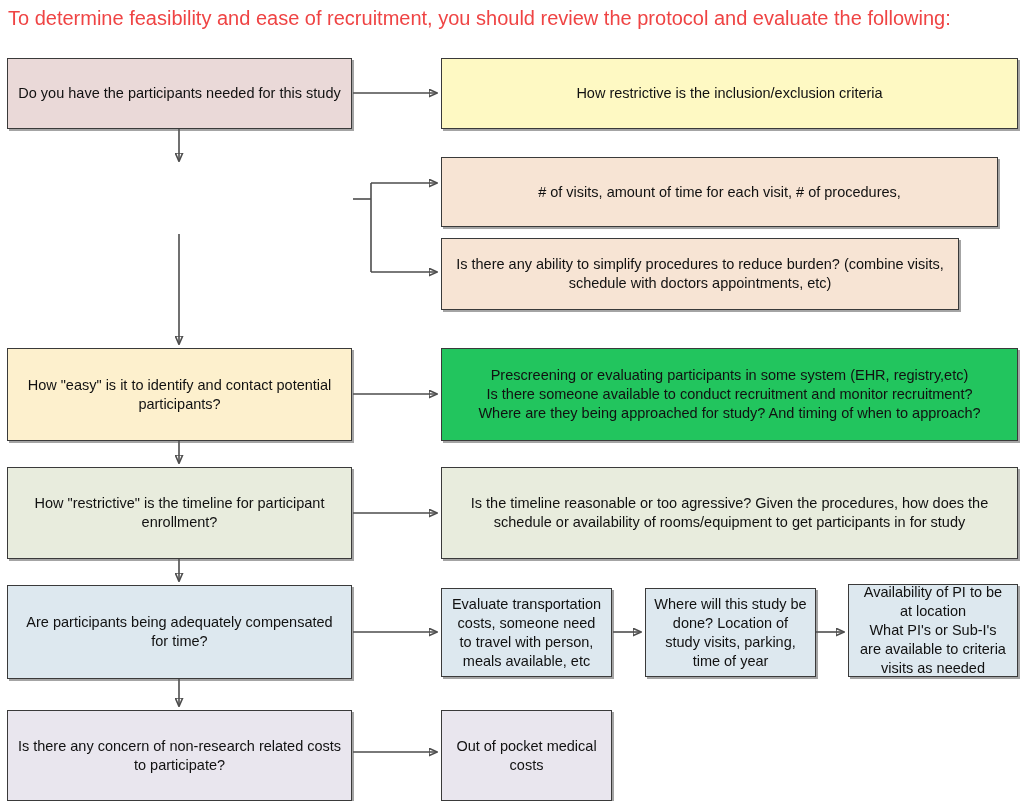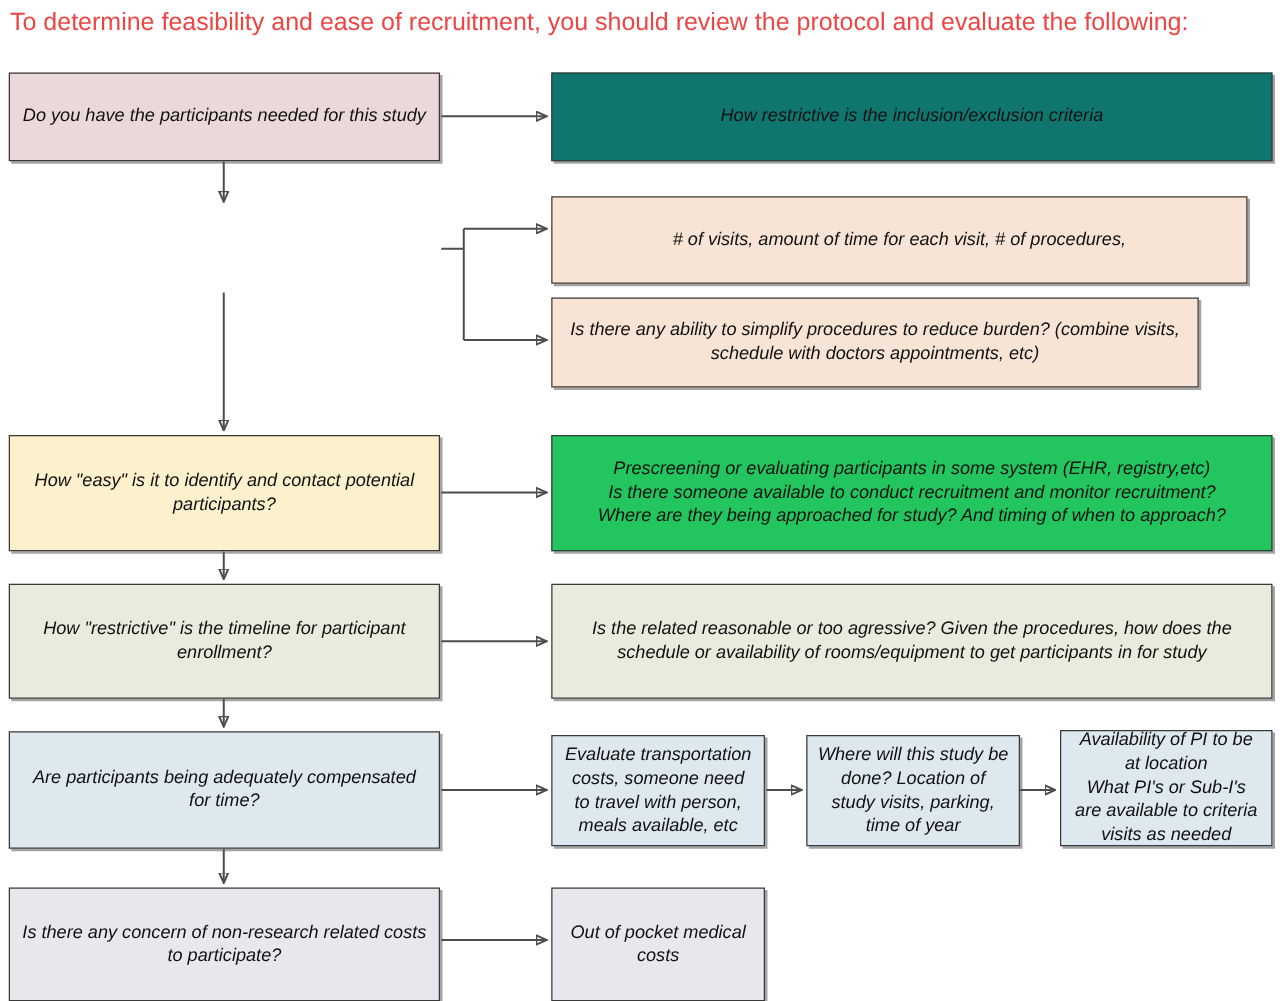--- a/index.html
+++ b/index.html
@@ -34,21 +34,20 @@
     border: 1px solid #3a3a3a;
     box-shadow: 2px 2px 0 rgba(90,90,90,0.55);
     display: flex;
     align-items: center;
     justify-content: center;
     text-align: center;
     font-size: 14.5px;
     line-height: 19px;
     padding: 17px 8px;
     color: #111111;
-    font-style: italic;
   }
   .node .txt {
     width: 100%;
     white-space: pre-line;
   }
   svg.wires {
     position: absolute;
     left: 0;
     top: 0;
     width: 1024px;
@@ -113,40 +112,40 @@
   </div>
 
   <div class="node" style="left:7px; top:585px; width:345px; height:94px; background:#dde8ef;">
     <span class="txt">Are participants being adequately compensated for time?</span>
   </div>
 
   <div class="node" style="left:7px; top:710px; width:345px; height:91px; background:#e9e6ee;">
     <span class="txt">Is there any concern of non-research related costs to participate?</span>
   </div>
 
-  <div class="node" style="left:441px; top:58px; width:577px; height:71px; background:#0f766e;">
+  <div class="node" style="left:441px; top:58px; width:577px; height:71px; background:#fef9c3;">
     <span class="txt">How restrictive is the inclusion/exclusion criteria</span>
   </div>
 
   <div class="node" style="left:441px; top:157px; width:557px; height:70px; background:#f7e4d4;">
     <span class="txt"># of visits, amount of time for each visit, # of procedures,</span>
   </div>
 
   <div class="node" style="left:441px; top:238px; width:518px; height:72px; background:#f7e4d4;">
     <span class="txt">Is there any ability to simplify procedures to reduce burden? (combine visits, schedule with doctors appointments, etc)</span>
   </div>
 
   <div class="node" style="left:441px; top:348px; width:577px; height:93px; background:#22c55e;">
     <span class="txt">Prescreening or evaluating participants in some system (EHR, registry,etc)
 Is there someone available to conduct recruitment and monitor recruitment?
 Where are they being approached for study? And timing of when to approach?</span>
   </div>
 
   <div class="node" style="left:441px; top:467px; width:577px; height:92px; background:#e8ecdd;">
-    <span class="txt">Is the related reasonable or too agressive? Given the procedures, how does the schedule or availability of rooms/equipment to get participants in for study</span>
+    <span class="txt">Is the timeline reasonable or too agressive? Given the procedures, how does the schedule or availability of rooms/equipment to get participants in for study</span>
   </div>
 
   <div class="node" style="left:441px; top:710px; width:171px; height:91px; background:#e9e6ee;">
     <span class="txt">Out of pocket medical costs</span>
   </div>
 
   <div class="node" style="left:441px; top:588px; width:171px; height:89px; background:#dde8ef;">
     <span class="txt">Evaluate transportation costs, someone need to travel with person, meals available, etc</span>
   </div>
 

